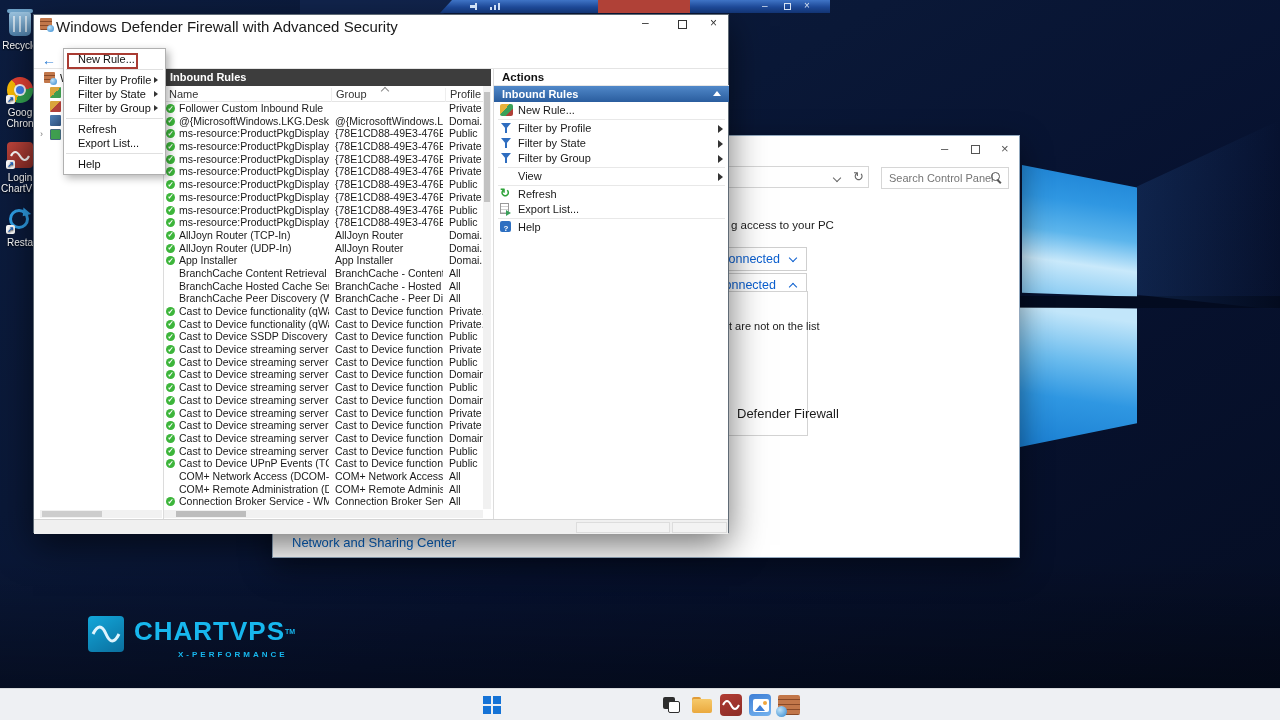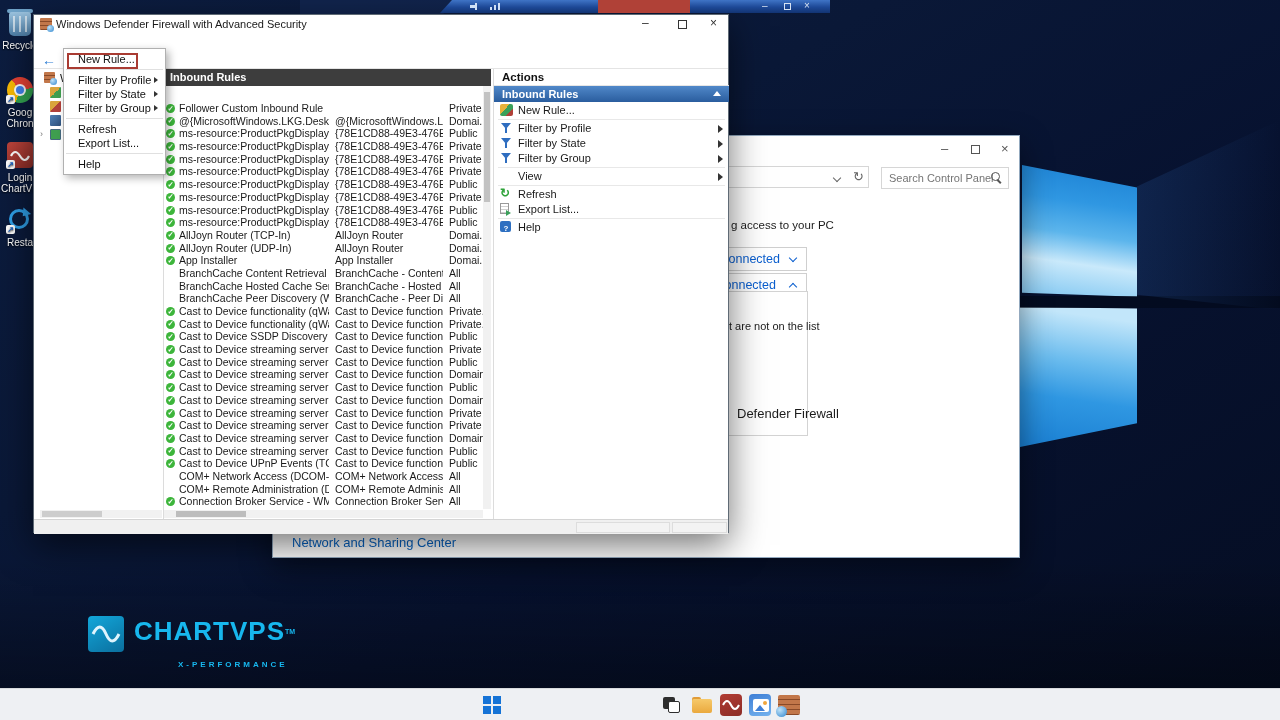--- a/index.html
+++ b/index.html
@@ -41,21 +41,21 @@
     border-left:5px solid transparent; border-right:5px solid transparent; border-top:7px solid #2f9fe8; transform:rotate(40deg); }
   .sc-badge { position:absolute; left:1px; bottom:1px; width:9px; height:9px; background:#fff; border-radius:2px;
     color:#1b62c4; font-size:8px; line-height:9px; text-align:center; font-weight:bold; }
 
   
   .cvlogo { position:absolute; left:88px; top:616px; z-index:2; display:flex; align-items:flex-start; }
   .cvlogo .sq { width:36px; height:36px; border-radius:4px; background:linear-gradient(150deg,#12a7da,#0b6f9e); position:relative; }
   .cvlogo .txt { margin-left:10px; }
   .cv-brand { color:#17b7ee; font-weight:bold; font-size:26px; letter-spacing:1px; line-height:30px; }
   .cv-tm { color:#17b7ee; font-size:7px; vertical-align:super; font-weight:bold; }
-  .cv-tag { color:#17b7ee; font-size:8px; letter-spacing:3px; font-weight:bold; margin-left:44px; margin-top:14px; }
+  .cv-tag { color:#17b7ee; font-size:8px; letter-spacing:3px; font-weight:bold; margin-left:44px; margin-top:4px; }
 
   
   .rdpbar { position:absolute; left:440px; top:0; width:390px; height:13px; z-index:50;
     background:linear-gradient(180deg,#3f74c6 0%,#1d4896 55%,#123473 100%);
     clip-path:polygon(12px 0,100% 0,100% 100%,0 100%); }
   .rdp-pin { position:absolute; left:30px; top:3px; width:8px; height:7px; }
   .rdp-pin::before { content:""; position:absolute; left:0; top:2px; width:5px; height:3px; background:#cfe0f5; }
   .rdp-pin::after { content:""; position:absolute; left:5px; top:0px; width:2px; height:7px; background:#cfe0f5; }
   .rdp-sig { position:absolute; left:50px; top:3px; width:12px; height:7px; }
   .rdp-sig i { position:absolute; bottom:0; width:2px; background:#cfe0f5; }
@@ -85,21 +85,21 @@
   .cp-box { position:absolute; border:1px solid #cfcfcf; background:#fff; }
   .cp-blue { color:#0b5fcf; font-size:12.5px; }
   .chev { display:inline-block; width:6px; height:6px; border-right:1.6px solid #0b5fcf; border-bottom:1.6px solid #0b5fcf; }
   .chev.down { transform:rotate(45deg); } .chev.up { transform:rotate(225deg); }
   .cp-link { position:absolute; color:#0663c4; font-size:13px; }
 
   
   .fwwin { position:absolute; left:33px; top:14px; width:696px; height:519px; z-index:20;
     background:#fff; border:1px solid #5f6a75; box-shadow:0 12px 34px rgba(0,0,0,.55); font-size:11px; }
   .fw-title { position:absolute; left:0; top:0; width:100%; height:18px; background:#fff; }
-  .fw-title .t { position:absolute; left:22px; top:3px; font-size:11px; color:#1a1a1a; white-space:nowrap; }
+  .fw-title .t { position:absolute; left:22px; top:3px; font-size:15px; color:#1a1a1a; white-space:nowrap; }
   .fw-btn { position:absolute; top:2px; color:#333; font-size:12px; line-height:13px; }
   .fw-min{left:608px}.fw-max{left:644px; top:5px; width:9px; height:9px; border:1px solid #333;}
   .fw-close{left:676px}
   .brick { position:relative; background:repeating-linear-gradient(180deg,#c2774a 0 3px,#8a4a28 3px 4px); border-radius:1px; }
   .brick::after { content:""; position:absolute; right:-2px; bottom:-2px; width:7px; height:7px; border-radius:50%;
     background:radial-gradient(circle at 35% 35%,#bfe2f8,#2f86cf); }
   .fw-title .brick { position:absolute; left:6px; top:3px; width:12px; height:12px; }
   .fw-menubar { position:absolute; left:0; top:18px; width:100%; height:18px; border-bottom:1px solid #e8e8e8; padding-left:4px; }
   .fw-menu-item { display:inline-block; padding:2px 7px; font-size:11px; color:#1a1a1a; line-height:13px; }
   .fw-menu-item.active { background:#d5e8f8; border:1px solid #98c6ea; padding:1px 6px; }
@@ -338,20 +338,26 @@
       <span class="tnode tn3"></span>
       <span class="texp">›</span>
       <span class="tnode tn4"></span>
       <div class="tree-hscroll">
           <div class="thumb"></div>
         </div>
     </div>
 
     <div class="list">
       <div class="list-hdrbar">Inbound Rules</div>
+      <div class="colhdr">
+        <span class="c ch-name">Name</span>
+        <span class="c ch-group">Group</span>
+        <span class="c ch-profile">Profile</span>
+        <span class="sortchev"></span>
+      </div>
       <div class="rows">
 
       <div class="rrow">
             <span class="chk"></span>
             <span class="rcell rc-name">Follower Custom Inbound Rule</span>
             <span class="rcell rc-group"></span>
             <span class="rcell rc-prof">Private</span>
           </div>
           <div class="rrow">
             <span class="chk"></span>

